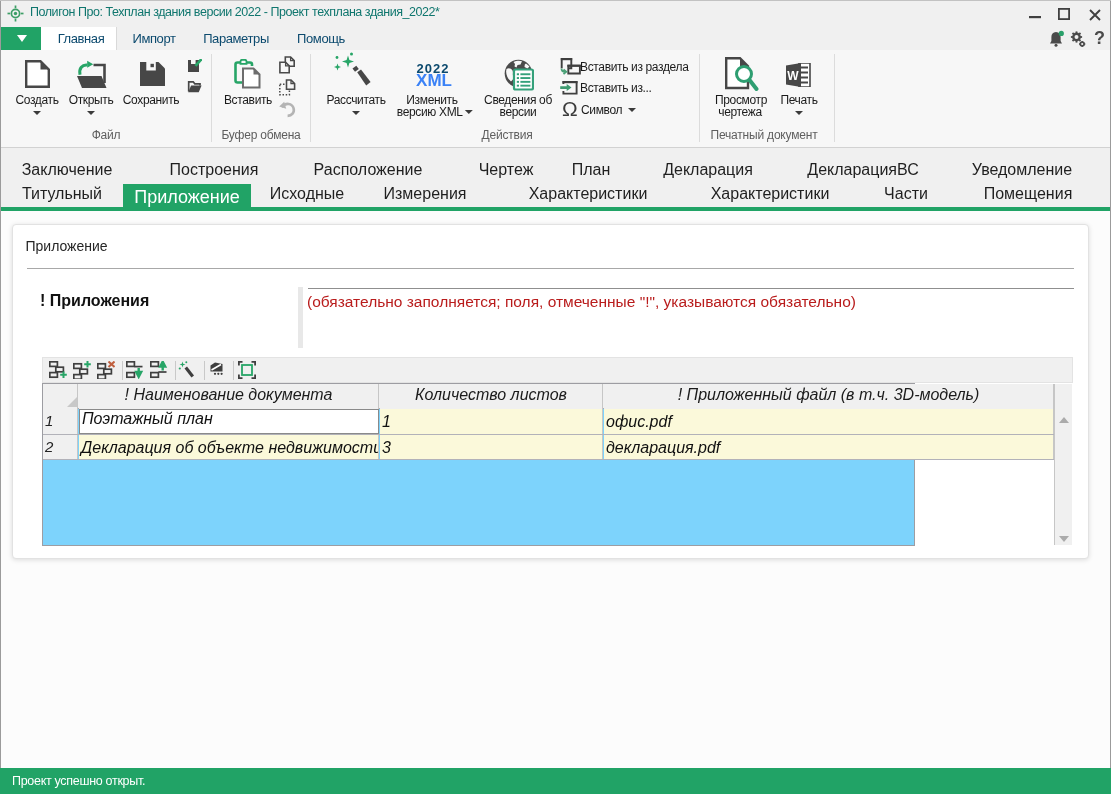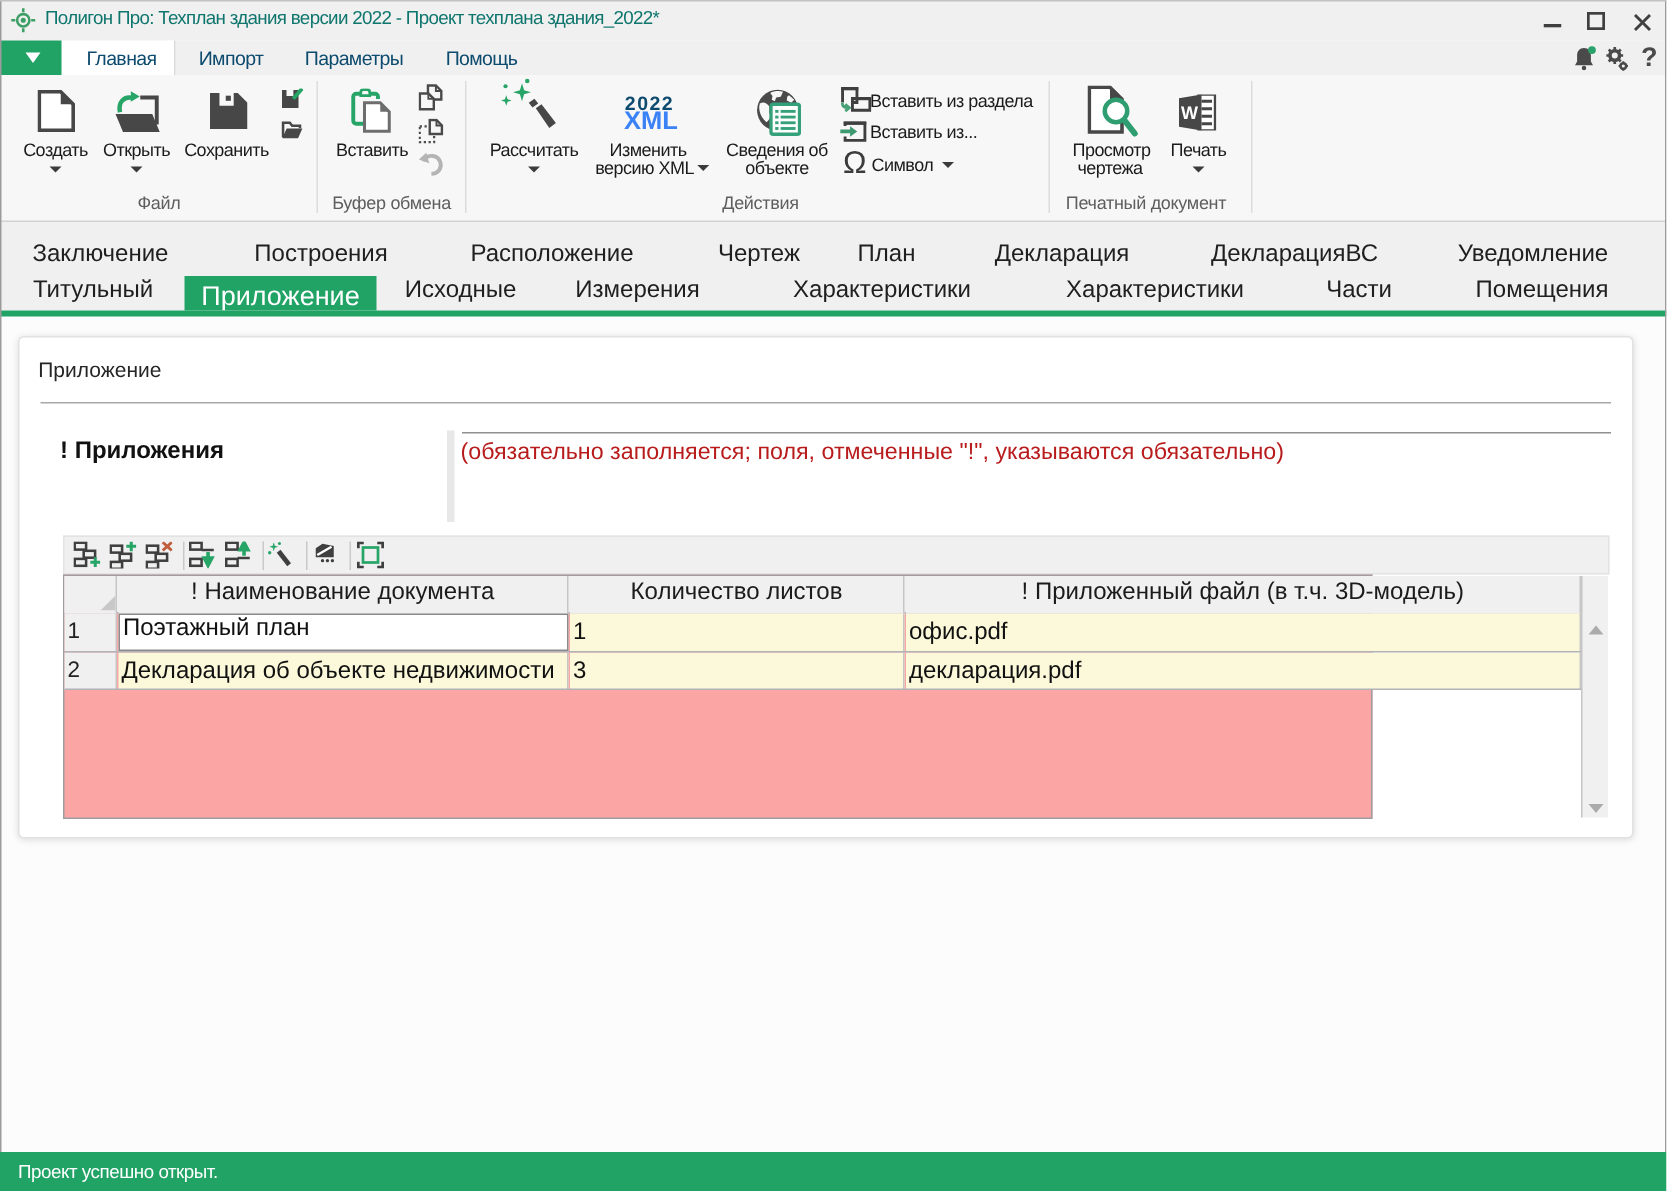--- a/index.html
+++ b/index.html
@@ -37,21 +37,21 @@
 #lbl-prilozhenie { position:absolute; left:25.5px; top:238px; font-size:14px; color:#262626; }
 #hr1 { position:absolute; left:27px; top:268px; width:1047px; height:1px; background:#a8a8a8; }
 #lbl-field { position:absolute; left:40px; top:292px; font-size:16px; font-weight:bold; color:#111; }
 #vbar { position:absolute; left:298px; top:287px; width:5px; height:61px; background:#e8e8e8; }
 #fieldline { position:absolute; left:308px; top:288px; width:766px; height:1px; background:#8f8f8f; }
 #hint { position:absolute; left:307px; top:293px; font-size:15.5px; color:#b91c1c; }
 
 #toolbar { position:absolute; left:42px; top:357px; width:1031px; height:26px; background:#f0f0f0; border:1px solid #e3e3e3; }
 .tsep { position:absolute; top:3px; height:19px; width:1px; background:#c9c9c9; }
 
-#tbl { position:absolute; left:42px; top:383px; width:873px; height:163px; background:#fca5a5; border:1px solid #9d9da2; }
+#tbl { position:absolute; left:42px; top:383px; width:873px; height:163px; background:#7dd3fc; border:1px solid #9d9da2;font-style:italic; }
 .hcell { position:absolute; top:0; height:25px; background:#f0f0f0; font-size:16px; color:#1b1b1b; text-align:center; line-height:22px; border-right:1px solid #c6c6c6; }
 #hrow { position:absolute; left:0; top:0; width:1029px; height:24.5px; background:#f0f0f0; border-bottom:1px solid #ababb2; }
 .cell { position:absolute; height:25px; background:#fbf9da; font-size:16px; line-height:25px; color:#111; border-right:1px solid #c6c6c6; padding-left:2px; white-space:nowrap; overflow:hidden; }
 .rnum { position:absolute; left:0; width:35px; height:25px; background:#f0f0f0; border-right:1px solid #c6c6c6; font-size:15px; color:#222; padding-left:2px; line-height:24px; }
 .rowline { position:absolute; left:0; width:1029px; height:1px; background:#b2b2b9; }
 #scol { position:absolute; left:1011px; top:0; width:18px; height:161px; background:#f0f0f0; border-left:1px solid #c6c6c6; }
 .sarr-up { position:absolute; left:4px; width:0; height:0; border-left:5px solid transparent; border-right:5px solid transparent; border-bottom:6px solid #ababab; }
 .sarr-dn { position:absolute; left:4px; width:0; height:0; border-left:5px solid transparent; border-right:5px solid transparent; border-top:6px solid #ababab; }
 
 #statusbar { position:absolute; left:0; top:768px; width:100%; height:26px; background:#21a366; }
@@ -254,21 +254,21 @@
   <div class="abs dna" style="left:33px;top:111px"></div>
   <div class="blabel ctr" style="left:91px;top:94px">Открыть</div>
   <div class="abs dna" style="left:87px;top:111px"></div>
   <div class="blabel ctr" style="left:151px;top:94px">Сохранить</div>
   <div class="blabel ctr" style="left:248px;top:94px">Вставить</div>
   <div class="blabel ctr" style="left:356px;top:94px">Рассчитать</div>
   <div class="abs dna" style="left:352px;top:111px"></div>
   <div class="blabel ctr" style="left:432px;top:94px">Изменить</div>
   <div class="blabel ctr" style="left:435px;top:106px">версию XML <span class="dna" style="vertical-align:2px"></span></div>
   <div class="blabel ctr" style="left:518px;top:94px">Сведения об</div>
-  <div class="blabel ctr" style="left:518px;top:106px">объекте</div>
+  <div class="blabel ctr" style="left:518px;top:106px">версии</div>
   <div class="blabel ctr" style="left:741px;top:94px">Просмотр</div>
   <div class="blabel ctr" style="left:740px;top:106px">чертежа</div>
   <div class="blabel ctr" style="left:799px;top:94px">Печать</div>
   <div class="abs dna" style="left:795px;top:111px"></div>
 
   <div id="tabstrip">
     <div class="ptab row1 ctr" style="left:67px">Заключение</div>
     <div class="ptab row1 ctr" style="left:214px">Построения</div>
     <div class="ptab row1 ctr" style="left:368px">Расположение</div>
     <div class="ptab row1 ctr" style="left:506px">Чертеж</div>

